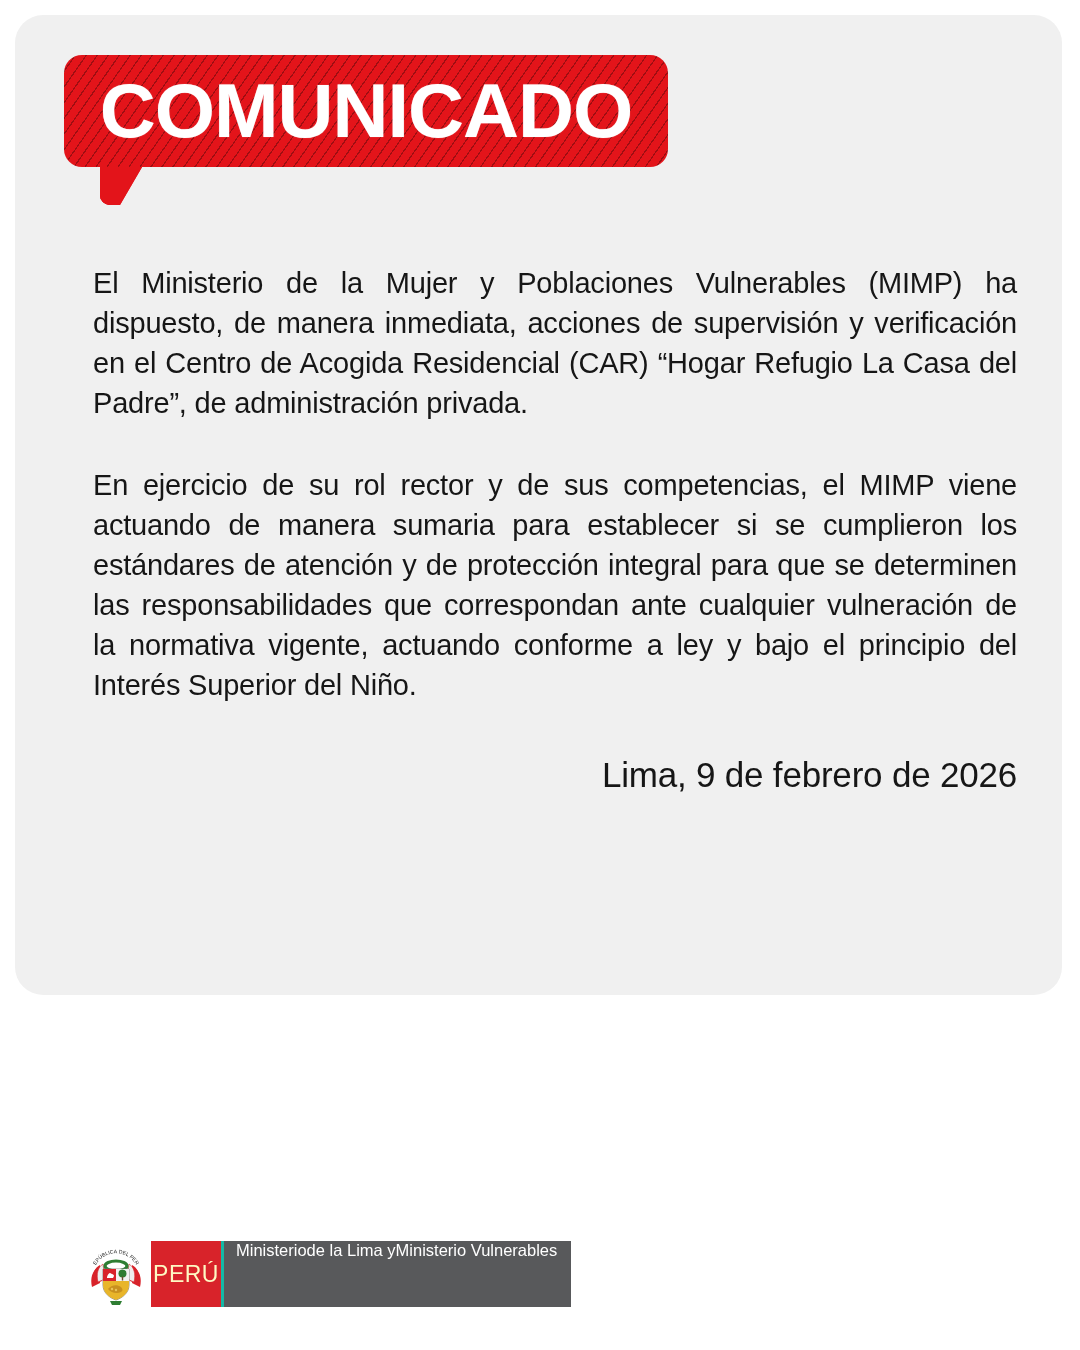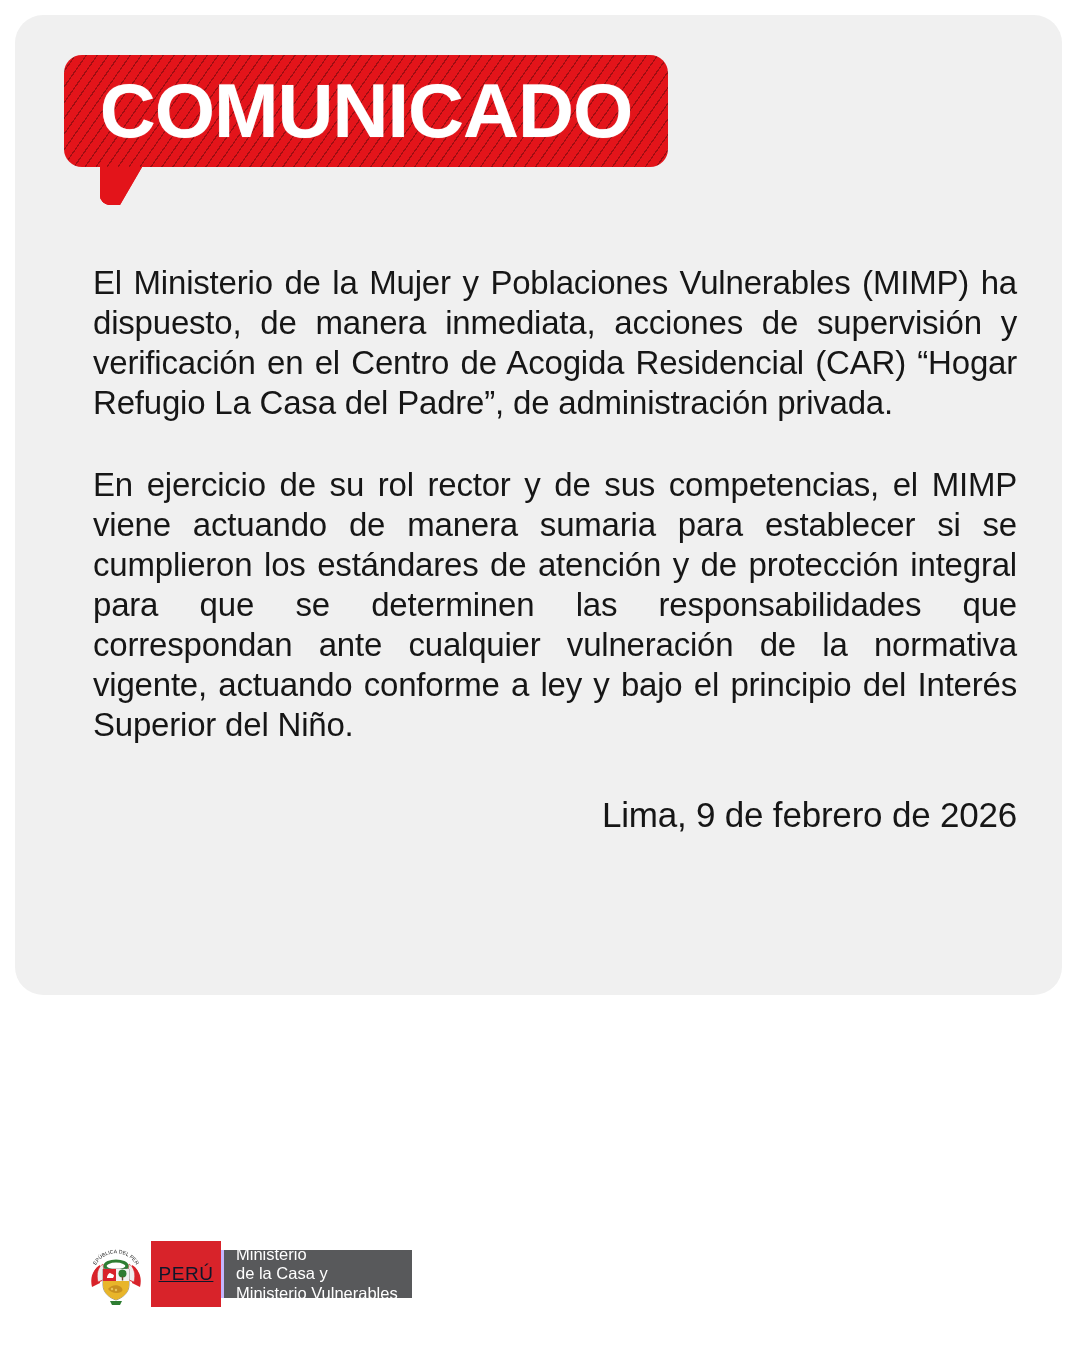--- a/index.html
+++ b/index.html
@@ -83,21 +83,21 @@
   .body-copy {
     position: absolute;
     left: 78px;
     top: 248px;
     width: 924px;
   }
   .para {
     margin: 0 0 42px 0;
     color: #161616;
     font-family: "Liberation Sans", sans-serif;
-    font-size: 33px;
+    font-size: 29px;
     line-height: 40px;
     text-align: justify;
     text-justify: inter-word;
     letter-spacing: -0.2px;
   }
   .para:last-of-type { margin-bottom: 0; }
   .date-line {
     margin: 50px 0 0 0;
     color: #161616;
     font-family: "Liberation Sans", sans-serif;
@@ -148,35 +148,34 @@
   }
   .peru-block {
     background: #d8232a;
     width: 70px;
     height: 66px;
     display: flex;
     align-items: center;
     justify-content: center;
   }
   .peru-block span {
-    color: #0f172a;
-    font-family: "Liberation Sans", sans-serif;
-    font-size: 19px;
+    color: #fef9c3;
+    font-family: "Liberation Sans", sans-serif;
+    font-size: 23px;
     font-weight: normal;
     letter-spacing: 0.5px;
-    text-decoration: underline;
   }
   .min-block {
     background: #58595b;
-    height: 48px;
+    height: 66px;
     padding: 0 14px 0 12px;
     display: flex;
-    flex-direction: column;
+    flex-direction: row;
     justify-content: center;
-    border-left: 3px solid #c4b5fd;
+    border-left: 3px solid #14b8a6;
   }
   .min-block div {
     color: #ffffff;
     font-family: "Liberation Sans", sans-serif;
     font-size: 16.5px;
     line-height: 19.5px;
     white-space: nowrap;
   }
 
   .maquina-logo {
@@ -266,18 +265,18 @@
 
       <path d="M22,62 h12 l-2,4 h-8 z" fill="#2e7d32"></path>
     </svg>
 
     <div class="peru-block">
       <span>PERÚ</span>
     </div>
 
     <div class="min-block">
       <div>Ministerio</div>
-      <div>de la Casa y</div>
+      <div>de la Lima y</div>
       <div>Ministerio Vulnerables</div>
     </div>
   </div>
 
 </div>
 
 </body></html>

